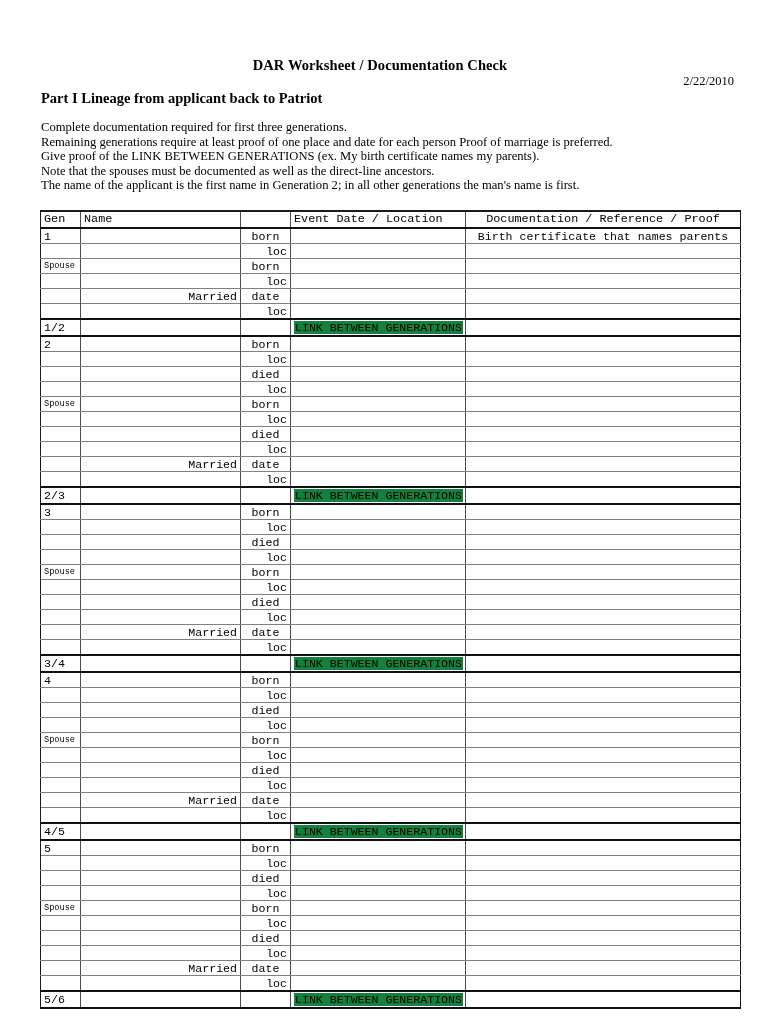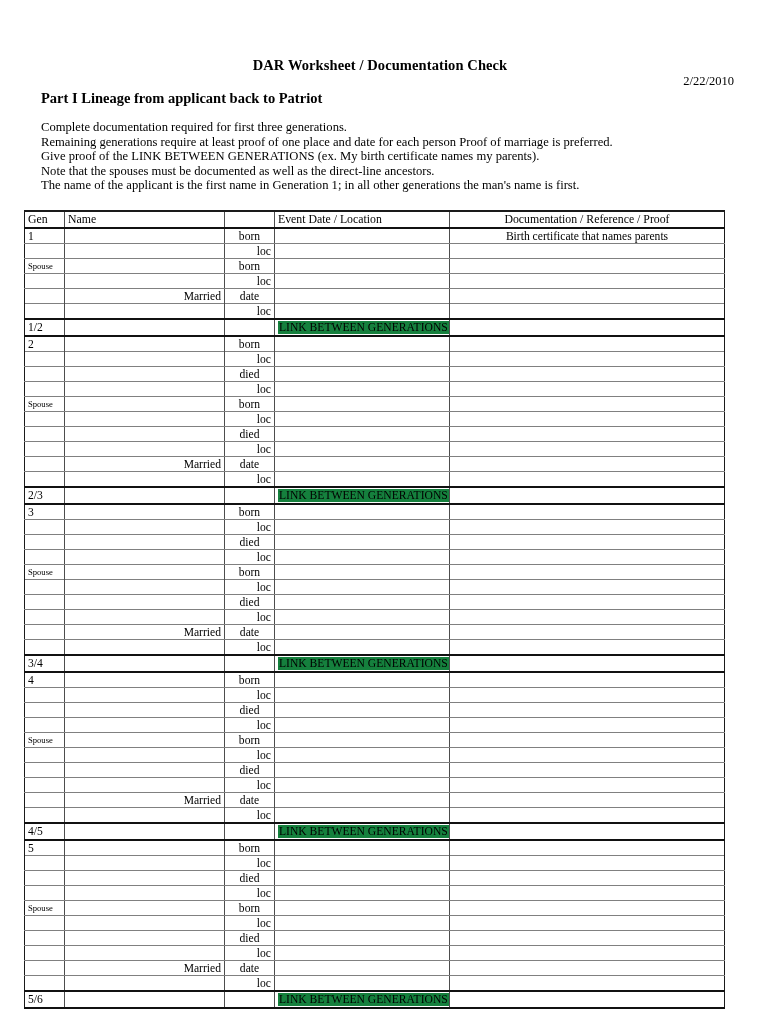--- a/index.html
+++ b/index.html
@@ -56,25 +56,26 @@
     line-height: 14.6px;
   }
   .instructions div {
     white-space: nowrap;
   }
 
   
   .wsheet {
     position: absolute;
     top: 210px;
-    left: 24px;
+    left: 40px;
     width: 700px;
     border-collapse: collapse;
     table-layout: fixed;
     font-size: 11.6px;
+    font-family: Liberation Mono, monospace;
   }
   .wsheet col.c-gen   { width: 40px; }
   .wsheet col.c-name  { width: 160px; }
   .wsheet col.c-lab   { width: 50px; }
   .wsheet col.c-event { width: 175px; }
   .wsheet col.c-doc   { width: 275px; }
 
   .wsheet td {
     height: 14px;
     padding: 0 3px;
@@ -134,21 +135,21 @@
 
   <div class="doc-title">DAR Worksheet / Documentation Check</div>
   <div class="doc-date">2/22/2010</div>
   <div class="part-title">Part I  Lineage from applicant back to Patriot</div>
 
   <div class="instructions">
     <div>Complete documentation required for first three generations.</div>
     <div>Remaining generations require at least proof of one place and date for each person  Proof of marriage is preferred.</div>
     <div>Give proof of the LINK BETWEEN GENERATIONS (ex. My birth certificate names my parents).</div>
     <div>Note that the spouses must be documented as well as the direct-line ancestors.</div>
-    <div>The name of the applicant is the first name in Generation 1; in all other generations the man's name is first.</div>
+    <div>The name of the applicant is the first name in Generation 2; in all other generations the man's name is first.</div>
   </div>
 
   <table class="wsheet">
     <colgroup>
       <col class="c-gen">
         <col class="c-name">
         <col class="c-lab">
         <col class="c-event">
         <col class="c-doc">
     </colgroup>

